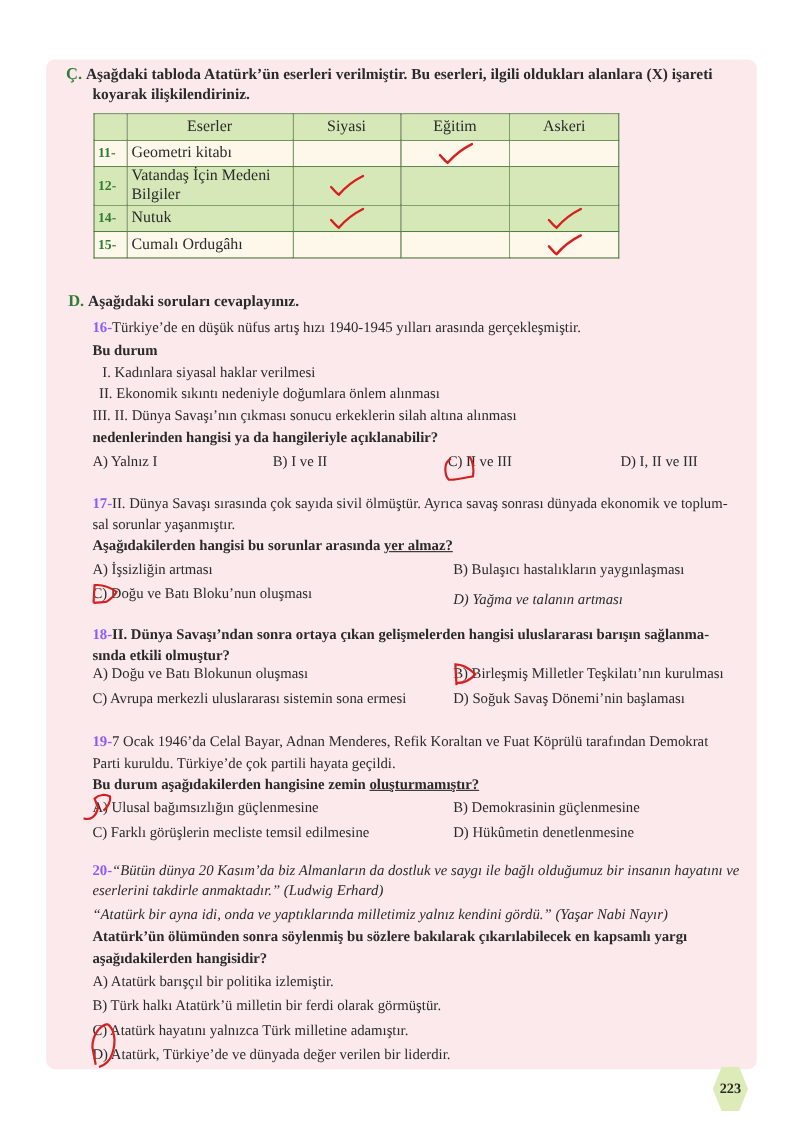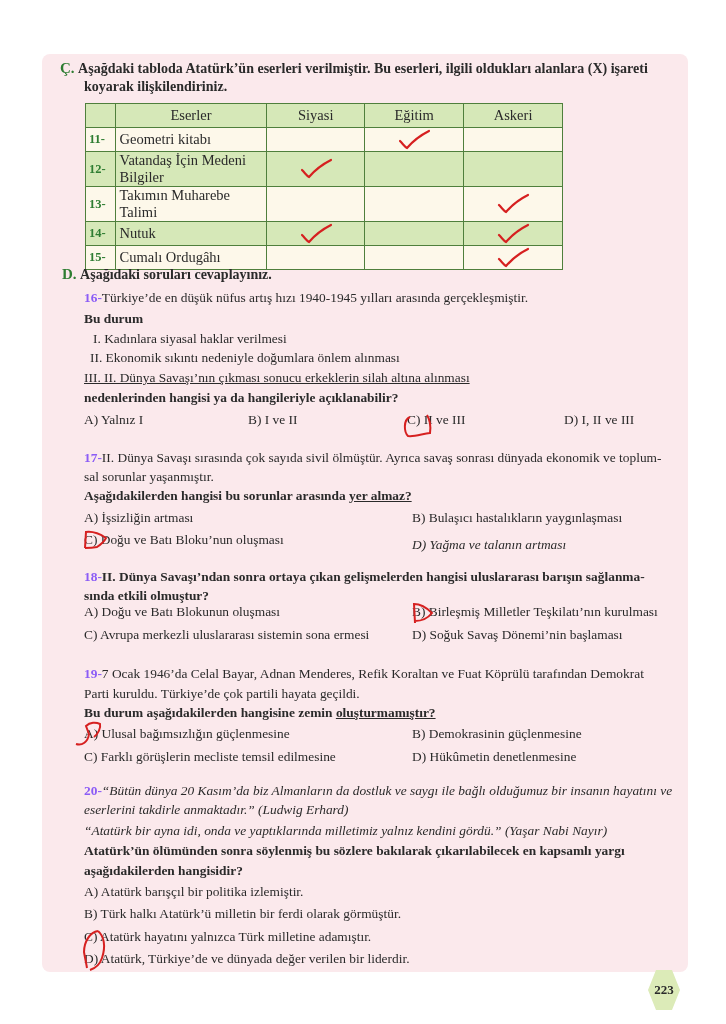--- a/index.html
+++ b/index.html
@@ -68,31 +68,20 @@
     <td class="idx">12-</td>
     <td class="name">Vatandaş İçin Medeni Bilgiler</td>
     <td class="col">
           <span class="check"><svg viewBox="0 0 34 22">
               <path d="M3 12 C6 15 8 18 10 19 C16 12 24 6 32 2" fill="none" stroke="#d62020" stroke-width="2.2" stroke-linecap="round"></path>
             </svg></span>
         </td>
     <td class="col"></td>
     <td class="col"></td>
   </tr>
-  <tr class="light">
-    <td class="idx">13-</td>
-    <td class="name">Takımın Muharebe Talimi</td>
-    <td class="col"></td>
-    <td class="col"></td>
-    <td class="col">
-          <span class="check"><svg viewBox="0 0 34 22">
-              <path d="M3 12 C6 15 8 18 10 19 C16 12 24 6 32 2" fill="none" stroke="#d62020" stroke-width="2.2" stroke-linecap="round"></path>
-            </svg></span>
-        </td>
-  </tr>
   <tr class="green">
     <td class="idx">14-</td>
     <td class="name">Nutuk</td>
     <td class="col">
           <span class="check"><svg viewBox="0 0 34 22">
               <path d="M3 12 C6 15 8 18 10 19 C16 12 24 6 32 2" fill="none" stroke="#d62020" stroke-width="2.2" stroke-linecap="round"></path>
             </svg></span>
         </td>
     <td class="col"></td>
     <td class="col">
@@ -119,21 +108,21 @@
   <span class="sec-letter">D.</span>
   <span class="bold">Aşağıdaki soruları cevaplayınız.</span>
 </div>
 
 <div class="abs q-text" style="left:84px;top:290px;">
   <span class="num">16-</span><span>Türkiye’de en düşük nüfus artış hızı 1940-1945 yılları arasında gerçekleşmiştir.</span>
 </div>
 <div class="abs q-bold" style="left:84px;top:311px;">Bu durum</div>
 <div class="abs q-text" style="left:93px;top:331px;">I. Kadınlara siyasal haklar verilmesi</div>
 <div class="abs q-text" style="left:90px;top:350px;">II. Ekonomik sıkıntı nedeniyle doğumlara önlem alınması</div>
-<div class="abs q-text" style="left:84px;top:370px;text-decoration:underline;">III. II. Dünya Savaşı’nın çıkması sonucu erkeklerin silah altına alınması</div>
+<div class="abs q-text" style="left:84px;top:370px;">III. II. Dünya Savaşı’nın çıkması sonucu erkeklerin silah altına alınması</div>
 <div class="abs q-bold" style="left:84px;top:390px;">nedenlerinden hangisi ya da hangileriyle açıklanabilir?</div>
 <div class="abs opt" style="left:84px;top:412px;">A) Yalnız I</div>
 <div class="abs opt" style="left:248px;top:412px;">B) I ve II</div>
 <div class="abs opt" style="left:407px;top:412px;">C) II ve III</div>
 <div class="abs opt" style="left:564px;top:412px;">D) I, II ve III</div>
 <svg class="mark" style="left:400px;top:412px;width:36px;height:28px;">
   <path d="M10 5 C3 8 4 20 8 24 C14 25 22 22 30 21 C31 14 30 8 27 3" fill="none" stroke="#d62020" stroke-width="2"></path>
 </svg>
 
 <div class="abs q-text" style="left:84px;top:450px;">

